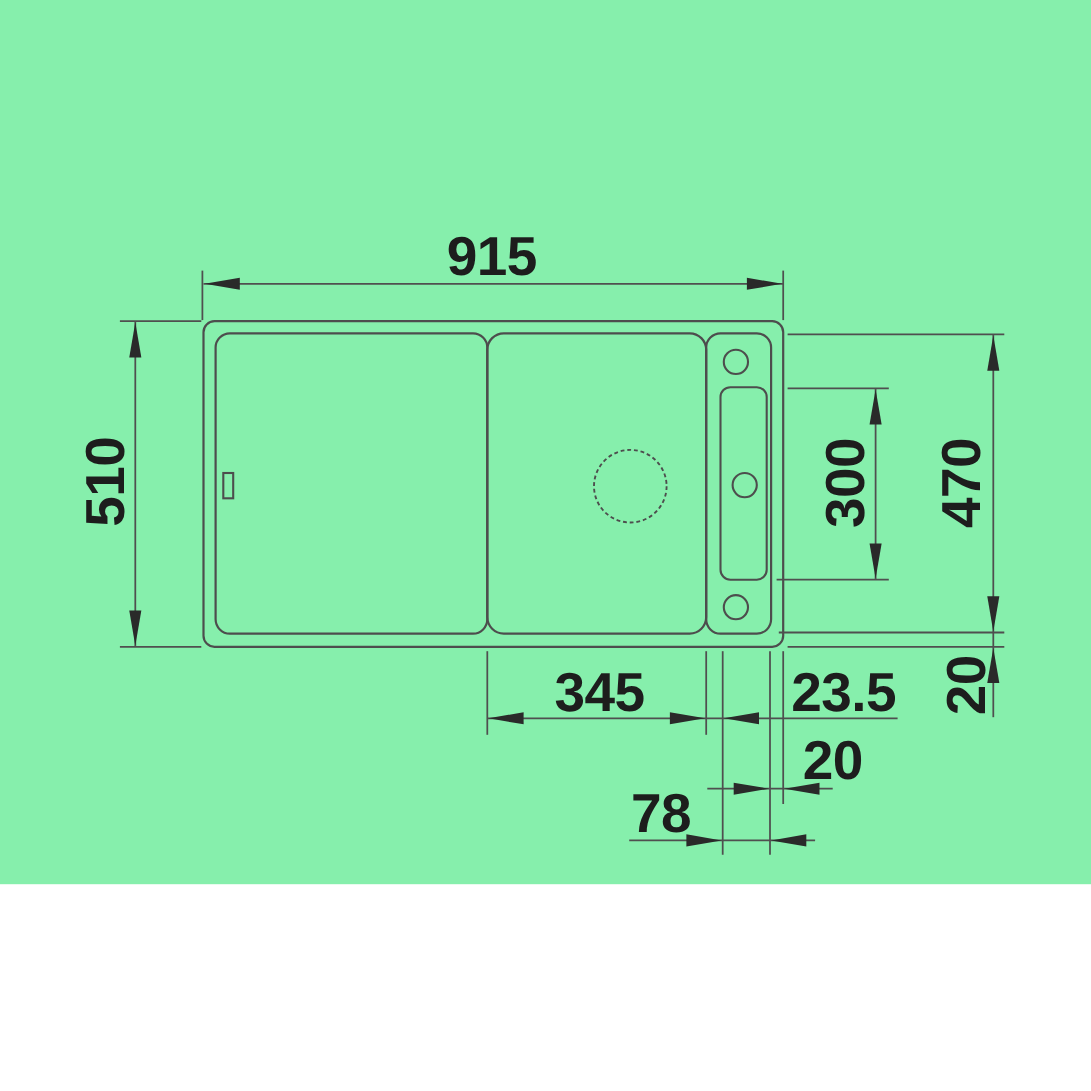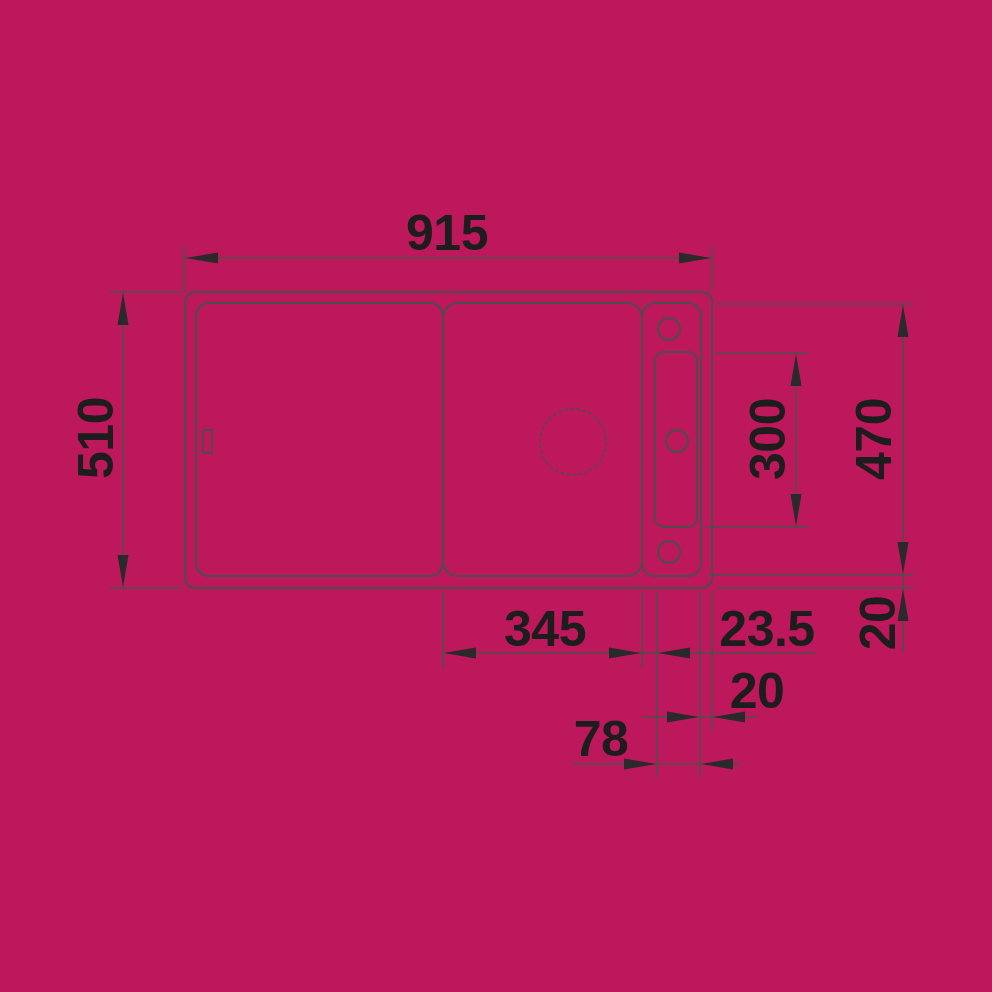--- a/index.html
+++ b/index.html
@@ -3,22 +3,22 @@
 <meta charset="utf-8">
 <style>
   html, body {
     margin: 0;
     padding: 0;
     background: #ffffff;
   }
   .canvas {
     position: relative;
     width: 992px;
-    height: 992px;
-    background: #be185d;
+    height: 804px;
+    background: #86efac;
     overflow: hidden;
   }
   svg { display: block; }
   .outline-stroke {
     fill: none;
     stroke: #4d4d4d;
     stroke-width: 2;
   }
   .thin-stroke {
     fill: none;

